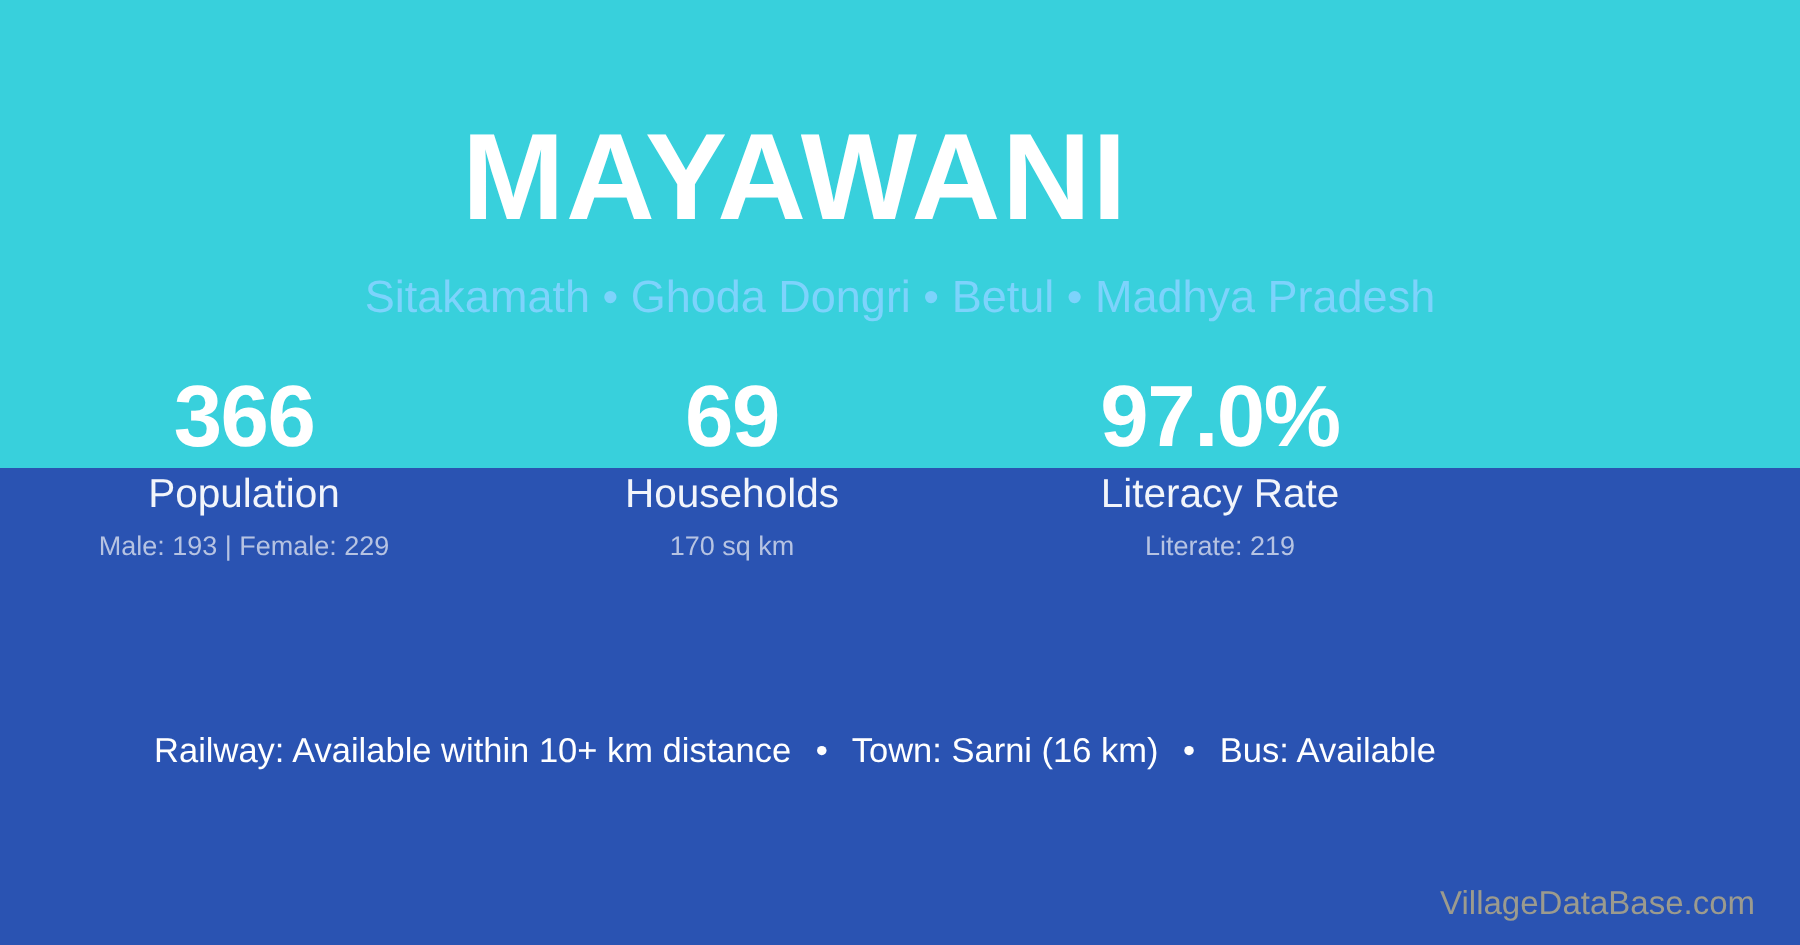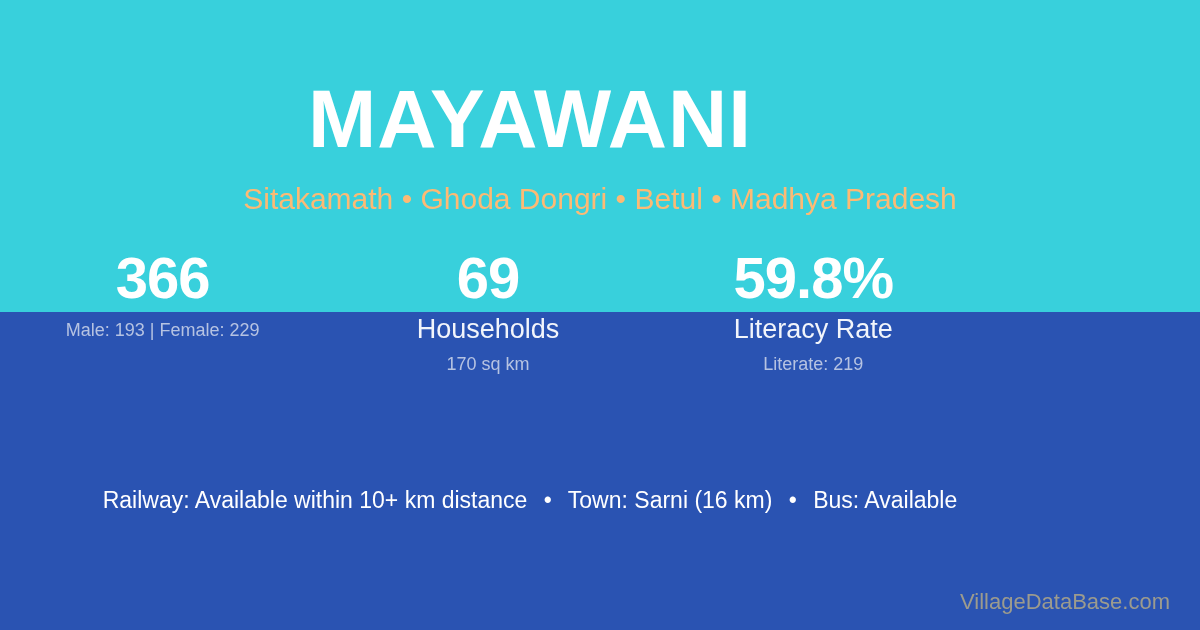--- a/index.html
+++ b/index.html
@@ -57,21 +57,21 @@
     white-space: nowrap;
   }
 
   .location-breadcrumb {
     position: absolute;
     left: 0;
     top: 180px;
     width: 1200px;
     font-size: 30px;
     font-weight: normal;
-    color: #fdba74;
+    color: #7dd3fc;
     line-height: 1.25;
     white-space: nowrap;
   }
 
   
   .stats-row {
     position: absolute;
     left: 0;
     top: 243px;
     width: 976px;
@@ -151,31 +151,32 @@
 
   <div class="header">
     <div class="village-title">MAYAWANI</div>
     <div class="location-breadcrumb">Sitakamath • Ghoda Dongri • Betul • Madhya Pradesh</div>
   </div>
 
   <div class="stats-row">
 
     <div class="stat-col">
       <div class="stat-value">366</div>
+      <div class="stat-label">Population</div>
       <div class="stat-sub">Male: 193 | Female: 229</div>
     </div>
 
     <div class="stat-col">
       <div class="stat-value">69</div>
       <div class="stat-label">Households</div>
       <div class="stat-sub">170 sq km</div>
     </div>
 
     <div class="stat-col">
-      <div class="stat-value">59.8%</div>
+      <div class="stat-value">97.0%</div>
       <div class="stat-label">Literacy Rate</div>
       <div class="stat-sub">Literate: 219</div>
     </div>
 
   </div>
 
   <div class="amenities">
     <span>Railway: Available within 10+ km distance</span>
     <span class="sep">•</span>
     <span>Town: Sarni (16 km)</span>

